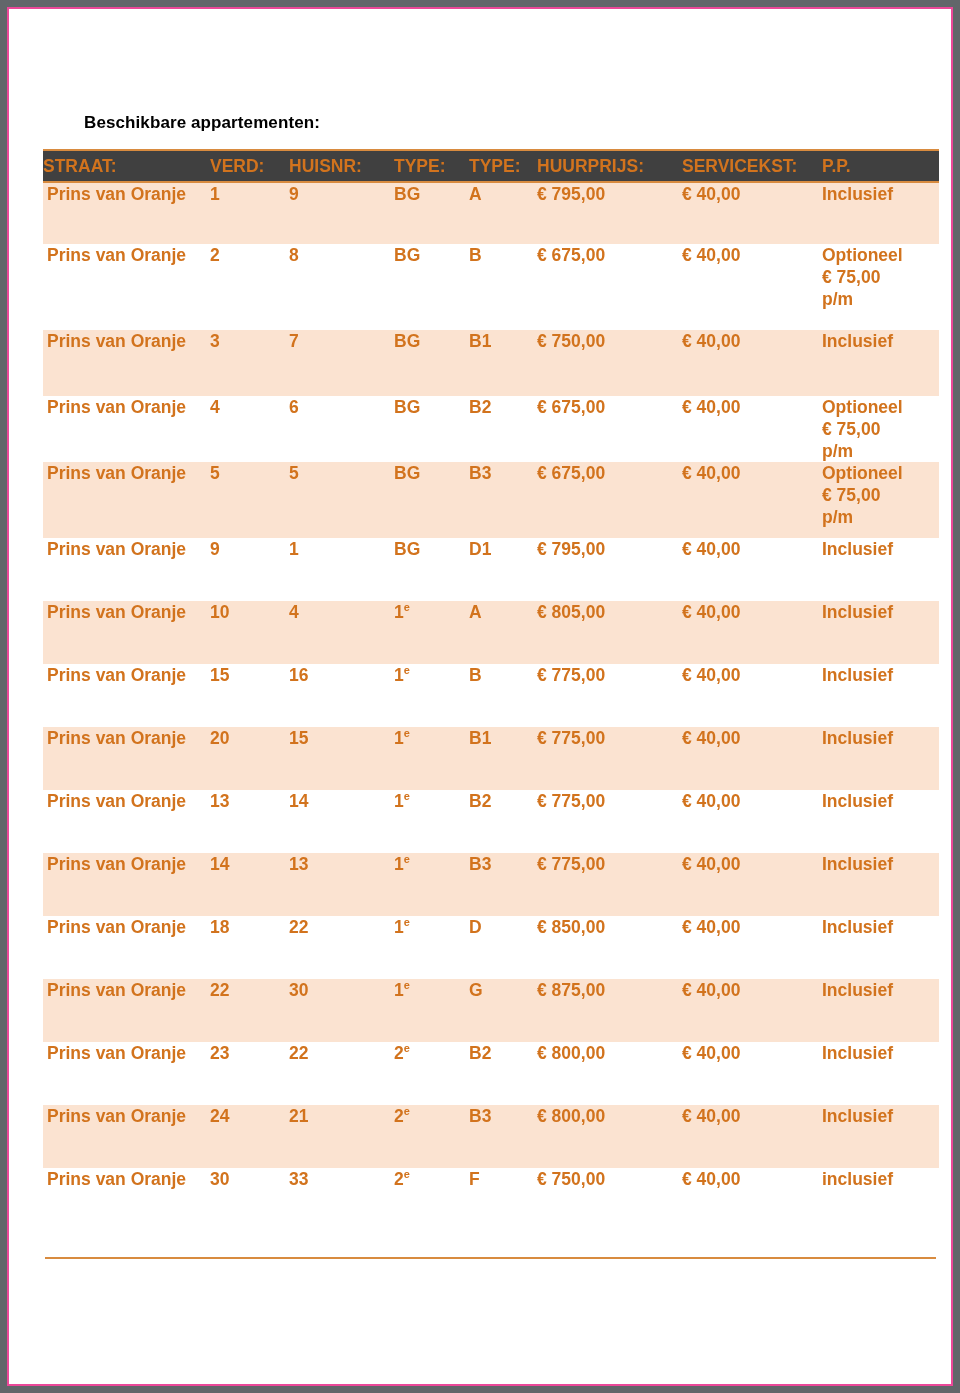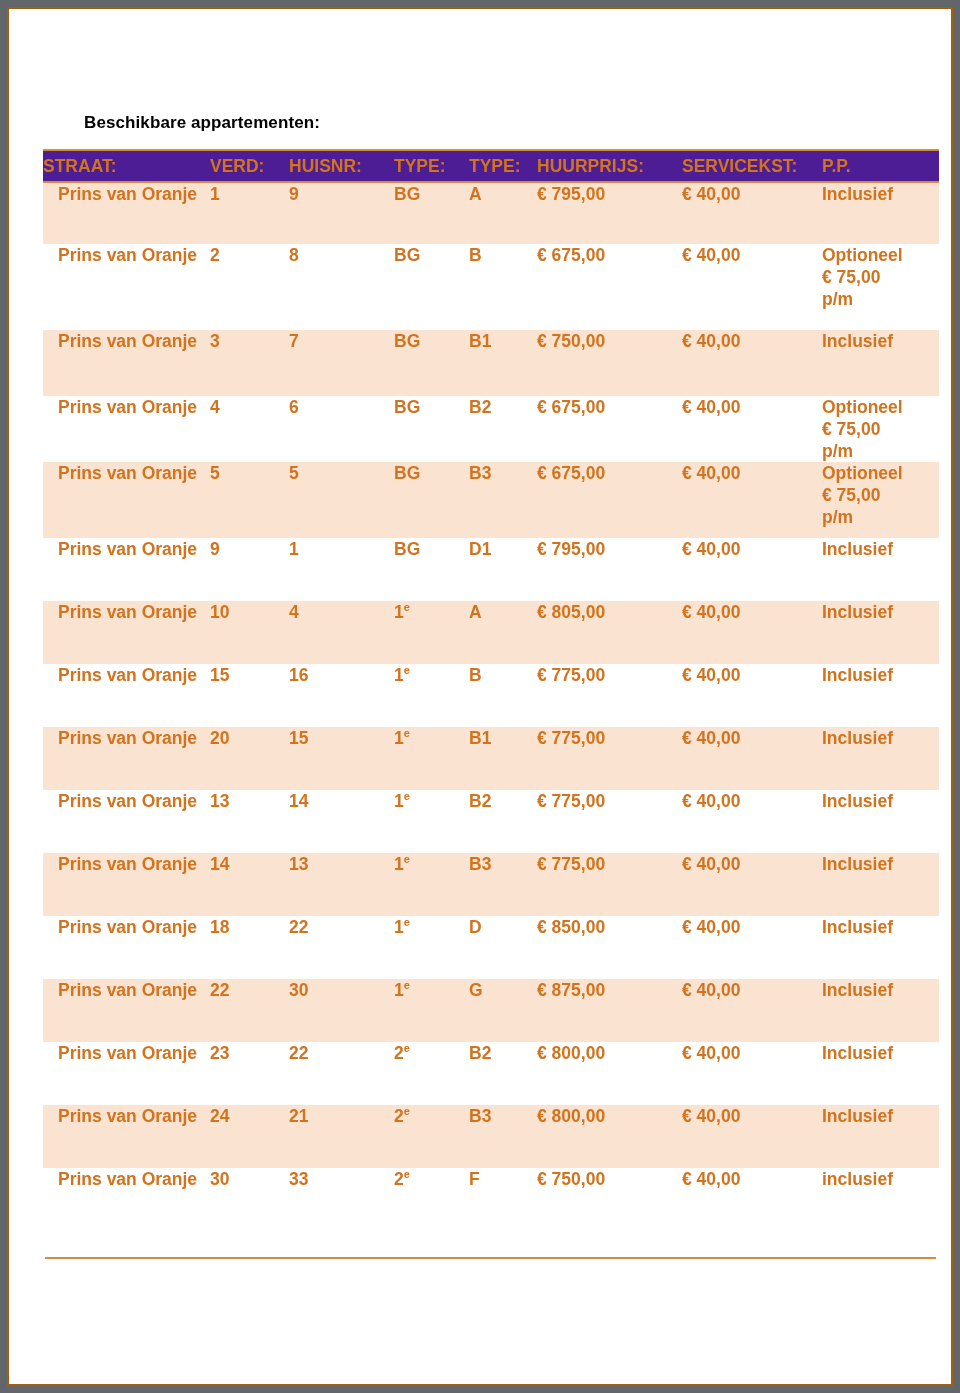--- a/index.html
+++ b/index.html
@@ -15,21 +15,21 @@
     width: 960px;
     height: 1393px;
     box-sizing: border-box;
     background: #ffffff;
     border: 7px solid #62666a;
     overflow: hidden;
   }
   .page-inner {
     position: absolute;
     left: 0; top: 0; right: 0; bottom: 0;
-    border: 2px solid #a16207;
+    border: 2px solid #ec4899;
     background: #ffffff;
     box-sizing: border-box;
   }
   .content {
     position: absolute;
     left: 34px;
     top: 104px;
     right: 22px;
   }
   .doc-title {
@@ -62,31 +62,31 @@
   col.c-huur     { width: 145px; }
   col.c-serv     { width: 140px; }
   col.c-pp       { width: 117px; }
 
   thead tr.header-row th {
     border-top: 2px solid #d88b3f;
     border-bottom: 2px solid #d88b3f;
     padding: 5px 4px 4px 0;
     font-size: 17.5px;
     white-space: nowrap;
-    background: #4c1d95;
+    background: #404040;
   }
   tbody tr td {
     padding-top: 4px;
     line-height: 1.26;
     white-space: normal;
   }
   tbody tr.shaded td { background: #fbe3d1; }
   tbody tr.plain  td { background: #ffffff; }
 
-  tbody tr td.straat-cell { padding-left: 15px; }
+  tbody tr td.straat-cell { padding-left: 4px; }
 
   
   tr.h-65  td { height: 61px; }
   tr.h-90  td { height: 86px; }
   tr.h-70  td { height: 66px; }
   tr.h-67  td { height: 63px; }
   tr.h-80  td { height: 76px; }
 
   sup.ord {
     font-size: 11px;

